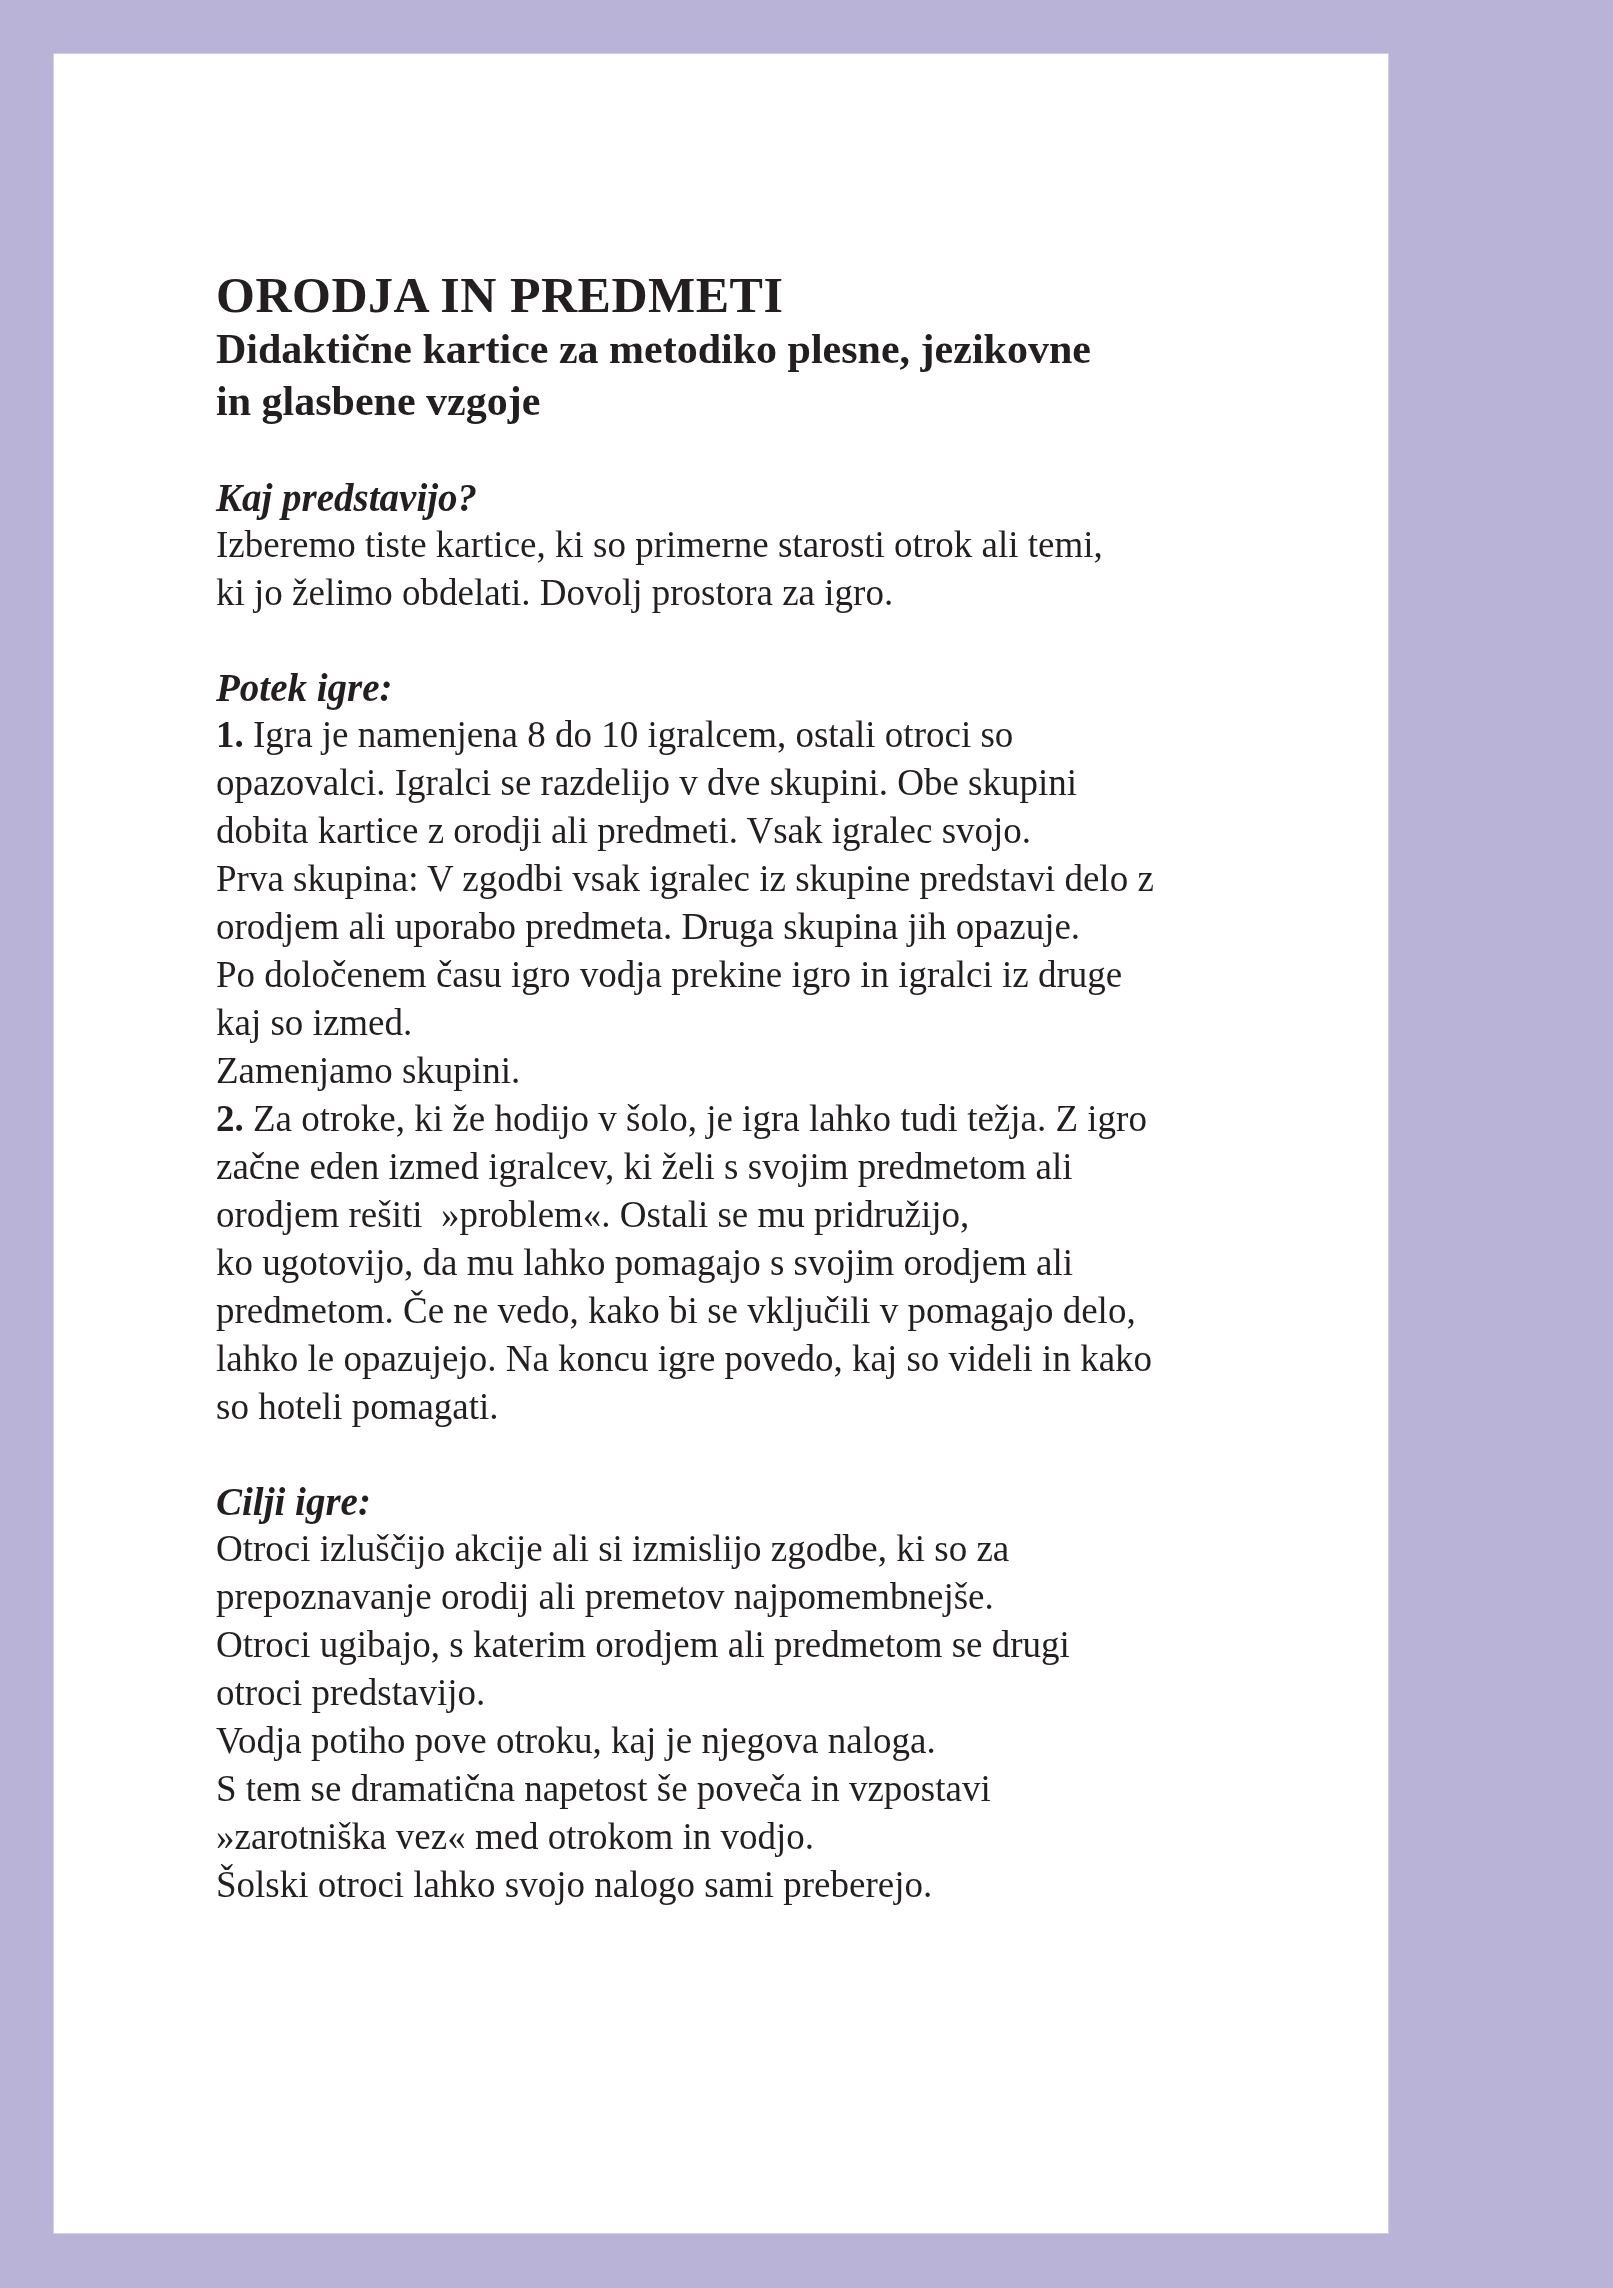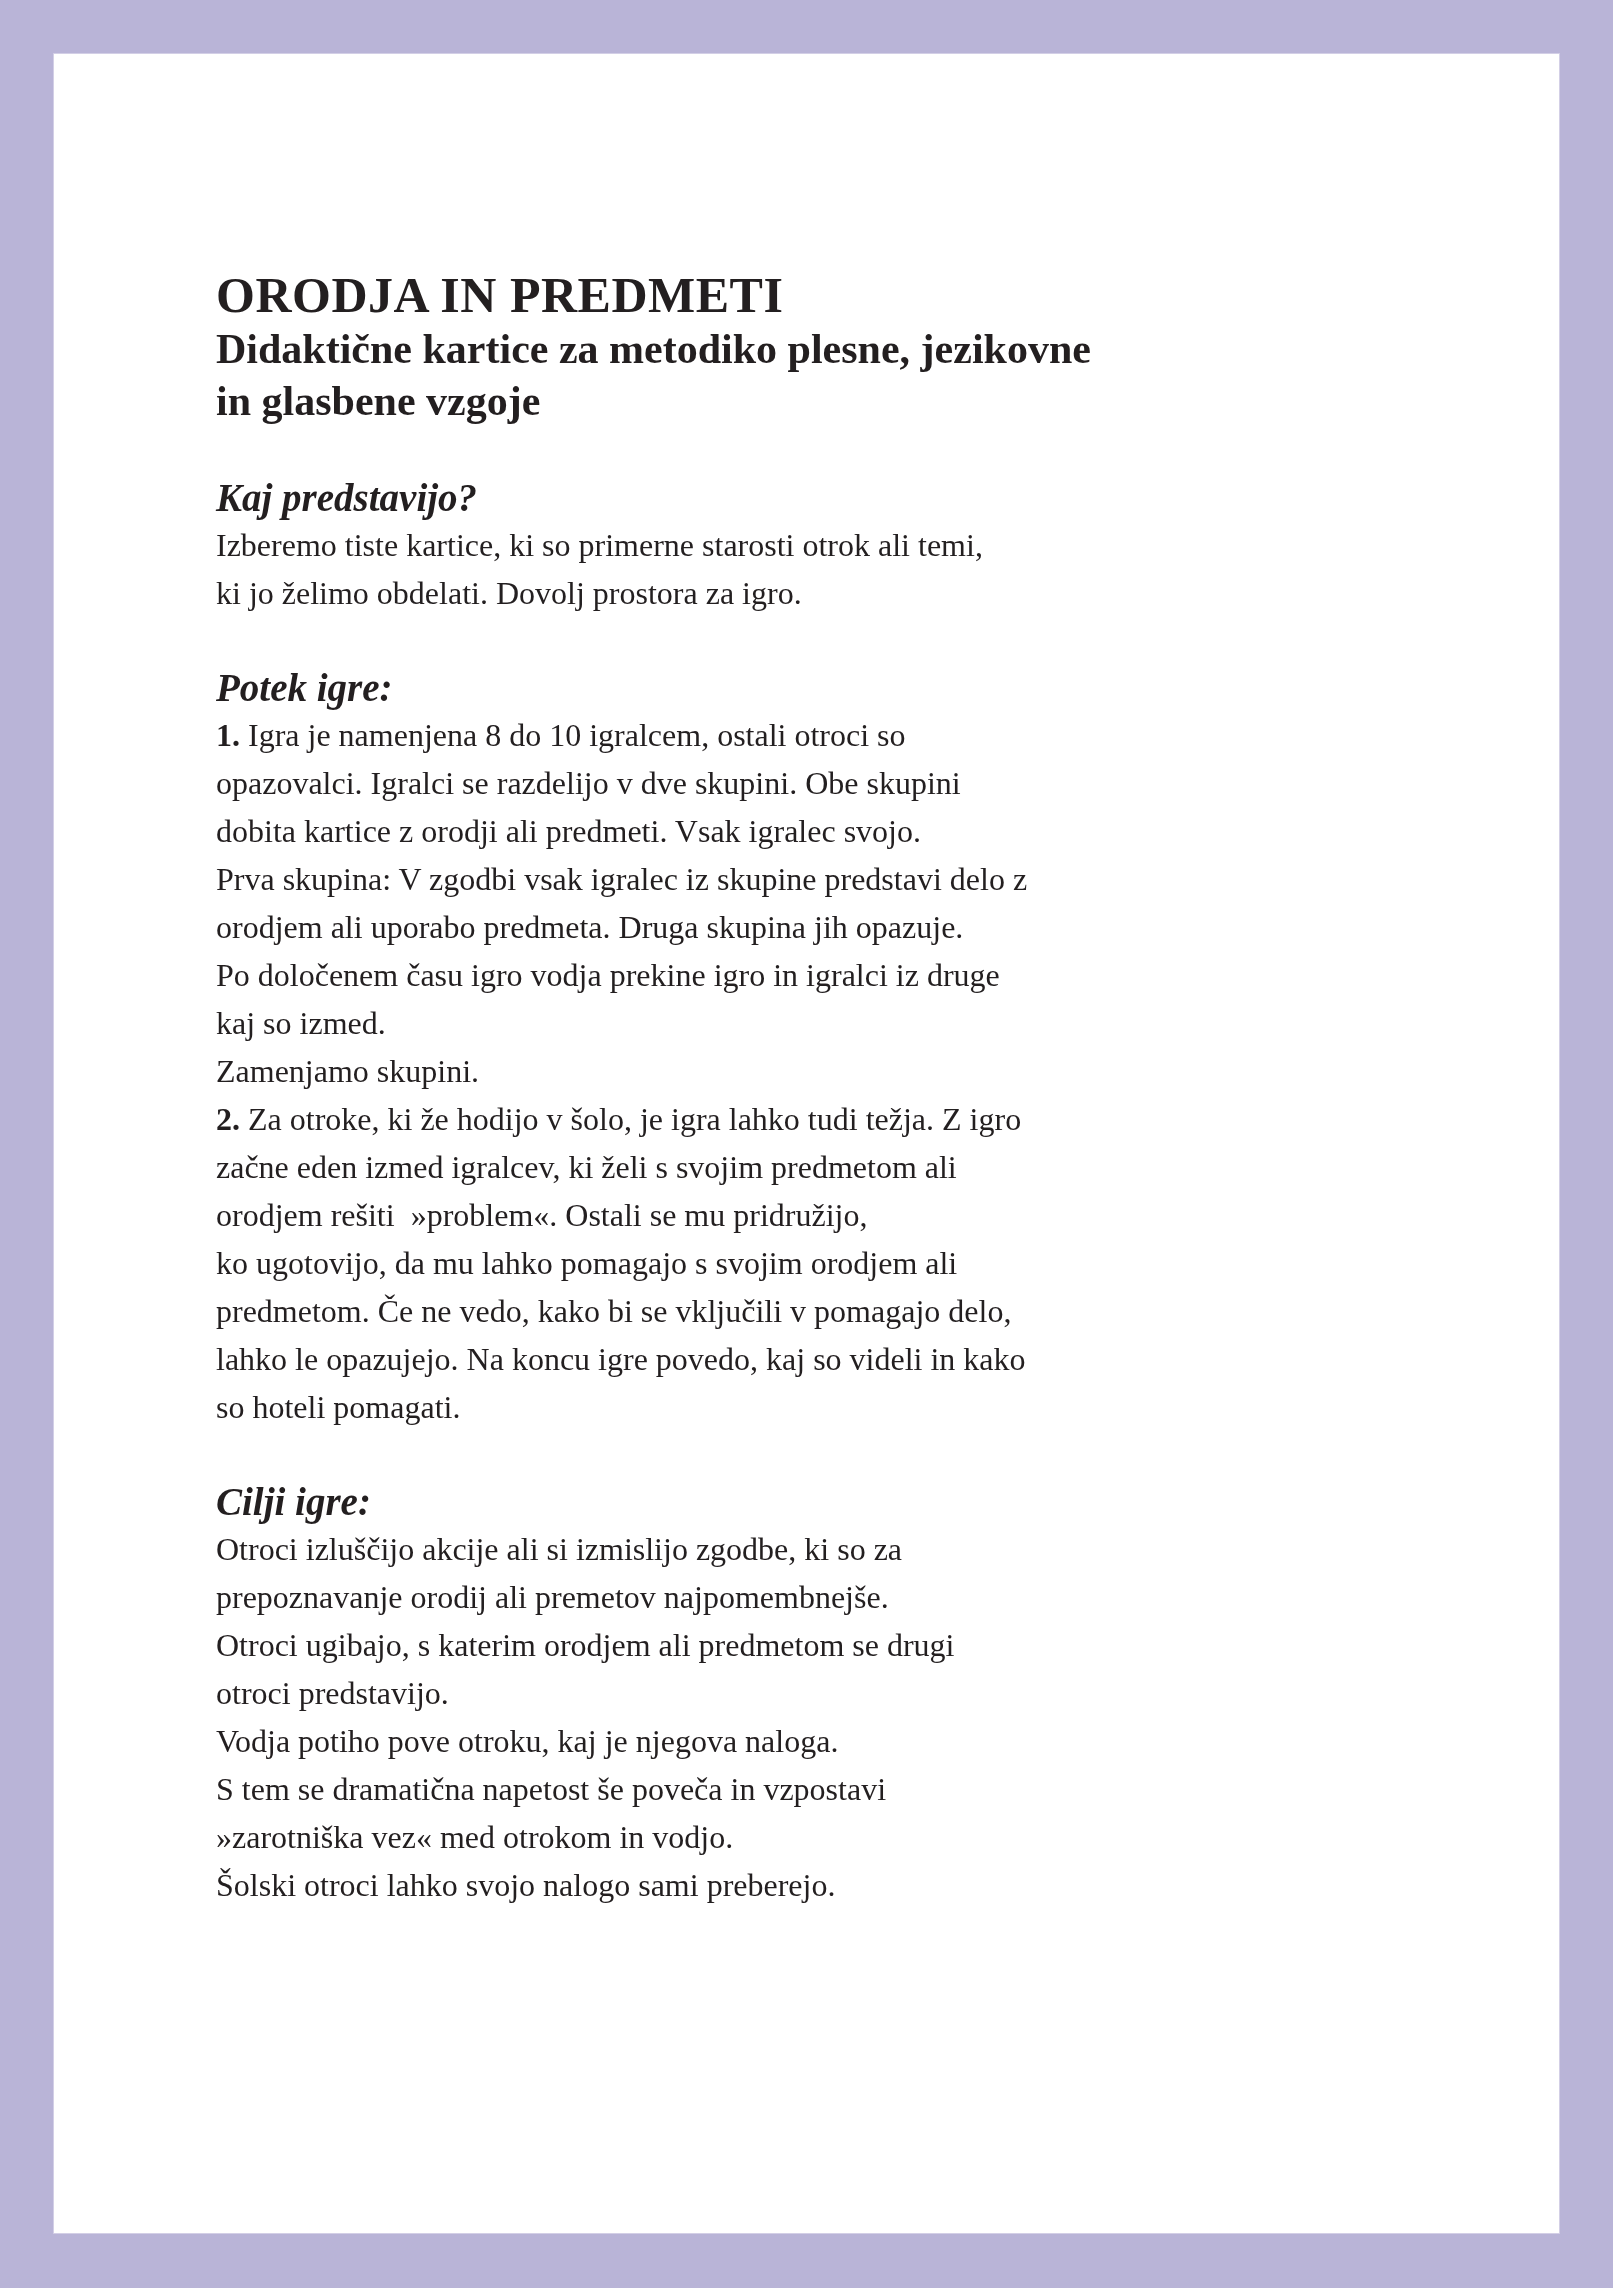--- a/index.html
+++ b/index.html
@@ -10,21 +10,21 @@
     width: 1613px;
     height: 2289px;
     background: #B9B4D7;
     position: relative;
     overflow: hidden;
   }
   .page {
     position: absolute;
     left: 54px;
     top: 54px;
-    width: 1505px;
+    width: 1334px;
     height: 2179px;
     background: #FFFFFF;
     box-shadow: 0 0 0 0.9px #D6D2E8;
   }
   .content {
     position: absolute;
     left: 162px;
     top: 214px;
     width: 1292px;
     color: #231F20;
@@ -51,21 +51,21 @@
   .section-heading {
     font-family: "Liberation Serif", "DejaVu Serif", serif;
     font-weight: bold;
     font-style: italic;
     font-size: 39px;
     line-height: 46px;
     margin: 0;
   }
   .line {
     font-family: "Liberation Serif", "DejaVu Serif", serif;
-    font-size: 32px;
+    font-size: 37px;
     line-height: 48px;
     margin: 0;
     white-space: pre;
   }
   .num {
     font-weight: bold;
   }
 </style>
 </head>
 <body style="background: rgb(185, 180, 215);">

